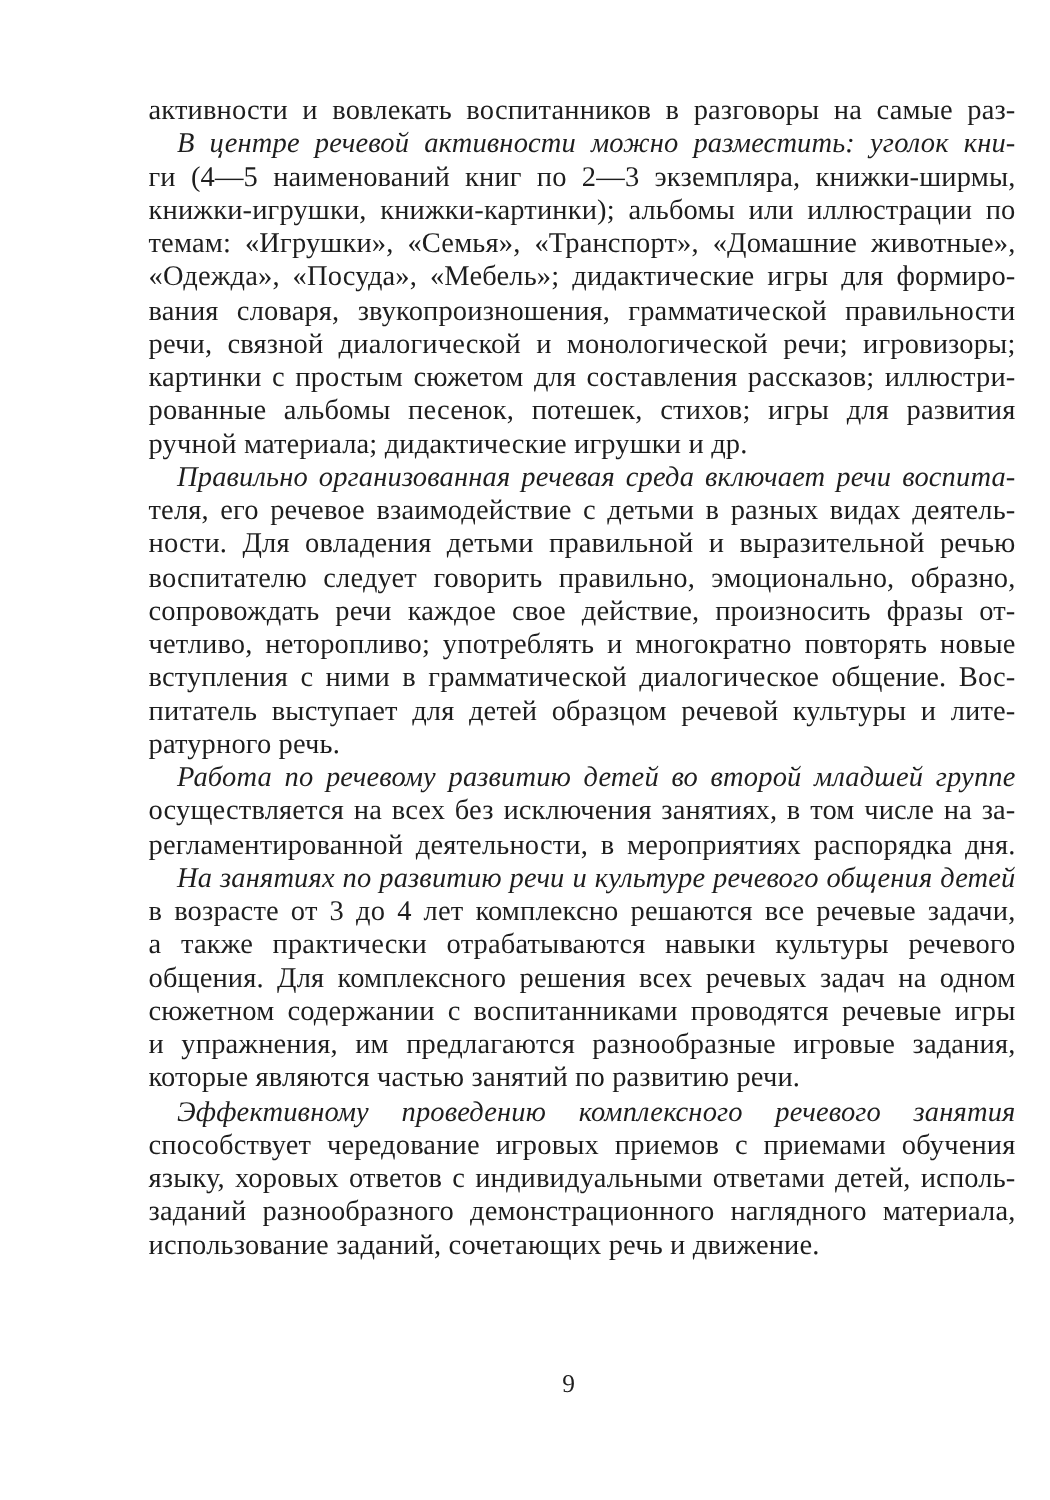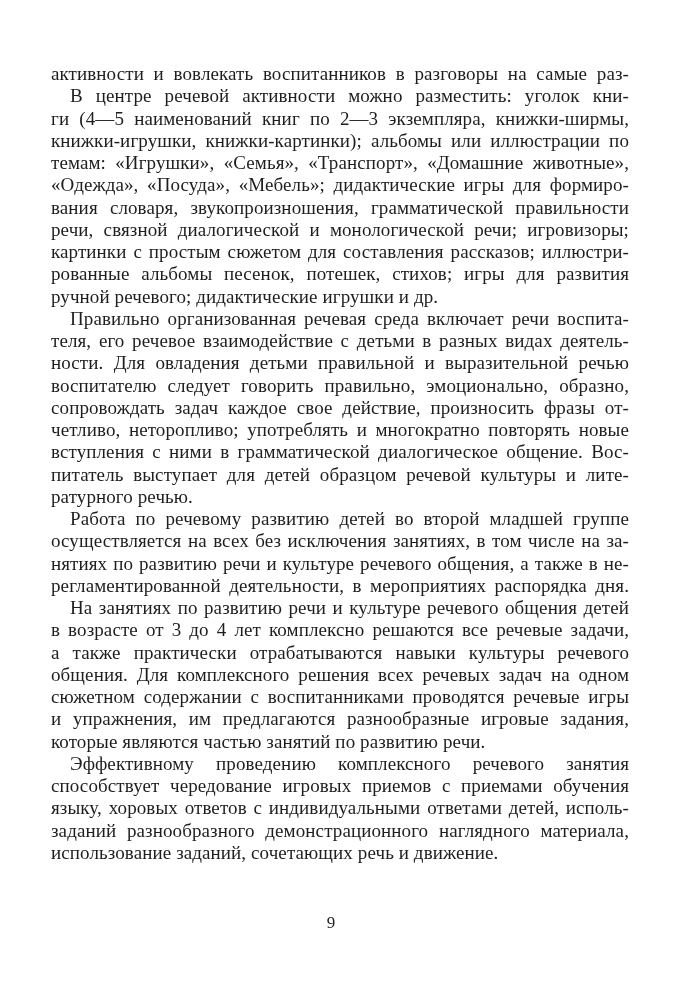--- a/index.html
+++ b/index.html
@@ -12,20 +12,21 @@
     height: 1000px;
     position: relative;
     overflow: hidden;
     font-family: "Liberation Serif", serif;
     color: #1e1e1e;
   }
   .page {
     position: absolute;
     inset: 0;
     background: #ffffff;
+    margin-left: 48px;
   }
   .text-block {
     position: absolute;
     left: 51px;
     top: 63px;
     width: 578px;
   }
   .para {
     margin: 0;
     padding: 0;
@@ -36,20 +37,21 @@
     text-align: justify;
     text-align-last: justify;
     white-space: normal;
     letter-spacing: 0.1px;
   }
   .line.last-left {
     text-align-last: left;
   }
   .line.first-indent {
     text-indent: 19px;
+    font-style: italic;
   }
   .page-number {
     position: absolute;
     top: 913px;
     left: 51px;
     width: 560px;
     text-align: center;
     font-size: 17px;
     line-height: 20px;
     color: #1e1e1e;
@@ -66,37 +68,36 @@
       <div class="para">
         <div class="line first-indent">В центре речевой активности можно разместить: уголок кни-</div>
         <div class="line">ги (4—5 наименований книг по 2—3 экземпляра, книжки-ширмы,</div>
         <div class="line">книжки-игрушки, книжки-картинки); альбомы или иллюстрации по</div>
         <div class="line">темам: «Игрушки», «Семья», «Транспорт», «Домашние животные»,</div>
         <div class="line">«Одежда», «Посуда», «Мебель»; дидактические игры для формиро-</div>
         <div class="line">вания словаря, звукопроизношения, грамматической правильности</div>
         <div class="line">речи, связной диалогической и монологической речи; игровизоры;</div>
         <div class="line">картинки с простым сюжетом для составления рассказов; иллюстри-</div>
         <div class="line">рованные альбомы песенок, потешек, стихов; игры для развития</div>
-        <div class="line last-left">ручной речевого; дидактические игрушки и др.</div>
+        <div class="line last-left">ручной материала; дидактические игрушки и др.</div>
       </div>
       <div class="para">
         <div class="line first-indent">Правильно организованная речевая среда включает речи воспита-</div>
         <div class="line">теля, его речевое взаимодействие с детьми в разных видах деятель-</div>
         <div class="line">ности. Для овладения детьми правильной и выразительной речью</div>
         <div class="line">воспитателю следует говорить правильно, эмоционально, образно,</div>
-        <div class="line">сопровождать задач каждое свое действие, произносить фразы от-</div>
+        <div class="line">сопровождать речи каждое свое действие, произносить фразы от-</div>
         <div class="line">четливо, неторопливо; употреблять и многократно повторять новые</div>
         <div class="line">вступления с ними в грамматической диалогическое общение. Вос-</div>
         <div class="line">питатель выступает для детей образцом речевой культуры и лите-</div>
-        <div class="line last-left">ратурного речью.</div>
+        <div class="line last-left">ратурного речь.</div>
       </div>
       <div class="para">
         <div class="line first-indent">Работа по речевому развитию детей во второй младшей группе</div>
         <div class="line">осуществляется на всех без исключения занятиях, в том числе на за-</div>
-        <div class="line">нятиях по развитию речи и культуре речевого общения, а также в не-</div>
         <div class="line">регламентированной деятельности, в мероприятиях распорядка дня.</div>
       </div>
       <div class="para">
         <div class="line first-indent">На занятиях по развитию речи и культуре речевого общения детей</div>
         <div class="line">в возрасте от 3 до 4 лет комплексно решаются все речевые задачи,</div>
         <div class="line">а также практически отрабатываются навыки культуры речевого</div>
         <div class="line">общения. Для комплексного решения всех речевых задач на одном</div>
         <div class="line">сюжетном содержании с воспитанниками проводятся речевые игры</div>
         <div class="line">и упражнения, им предлагаются разнообразные игровые задания,</div>
         <div class="line last-left">которые являются частью занятий по развитию речи.</div>

